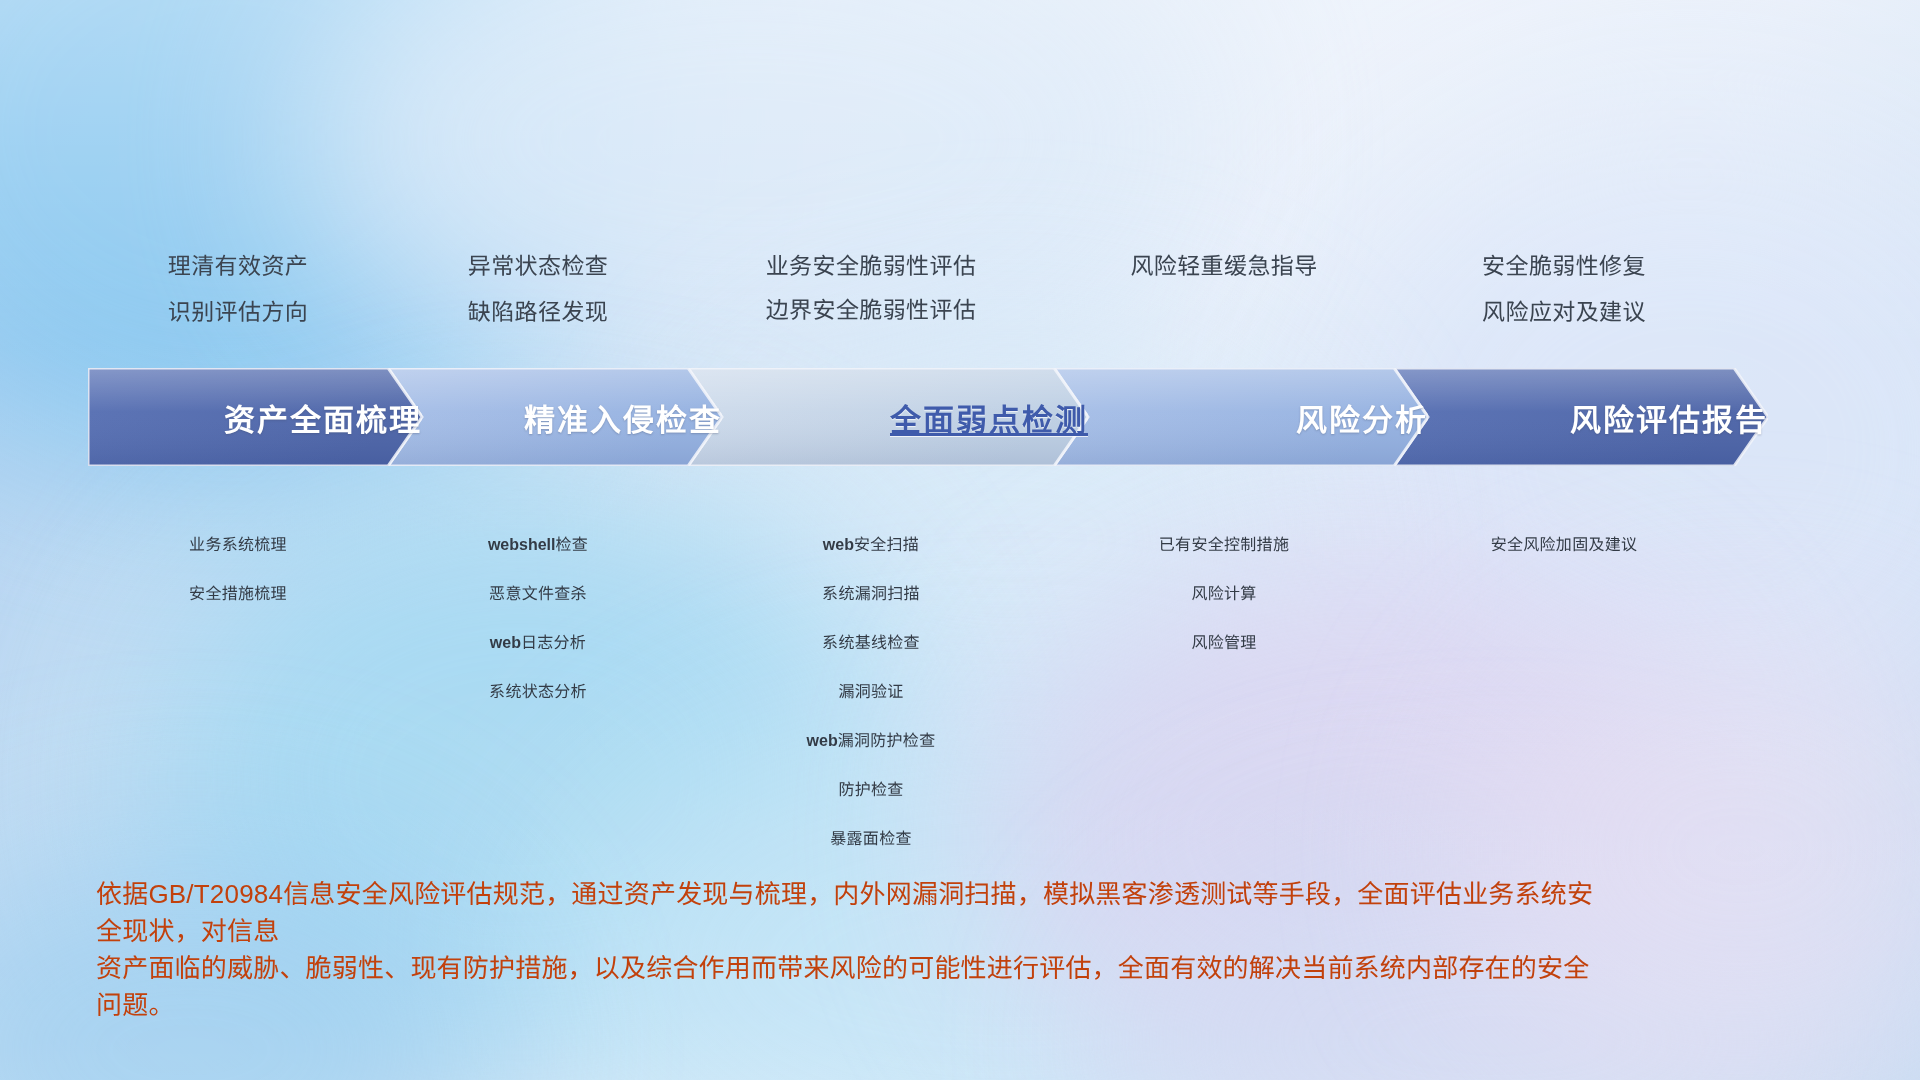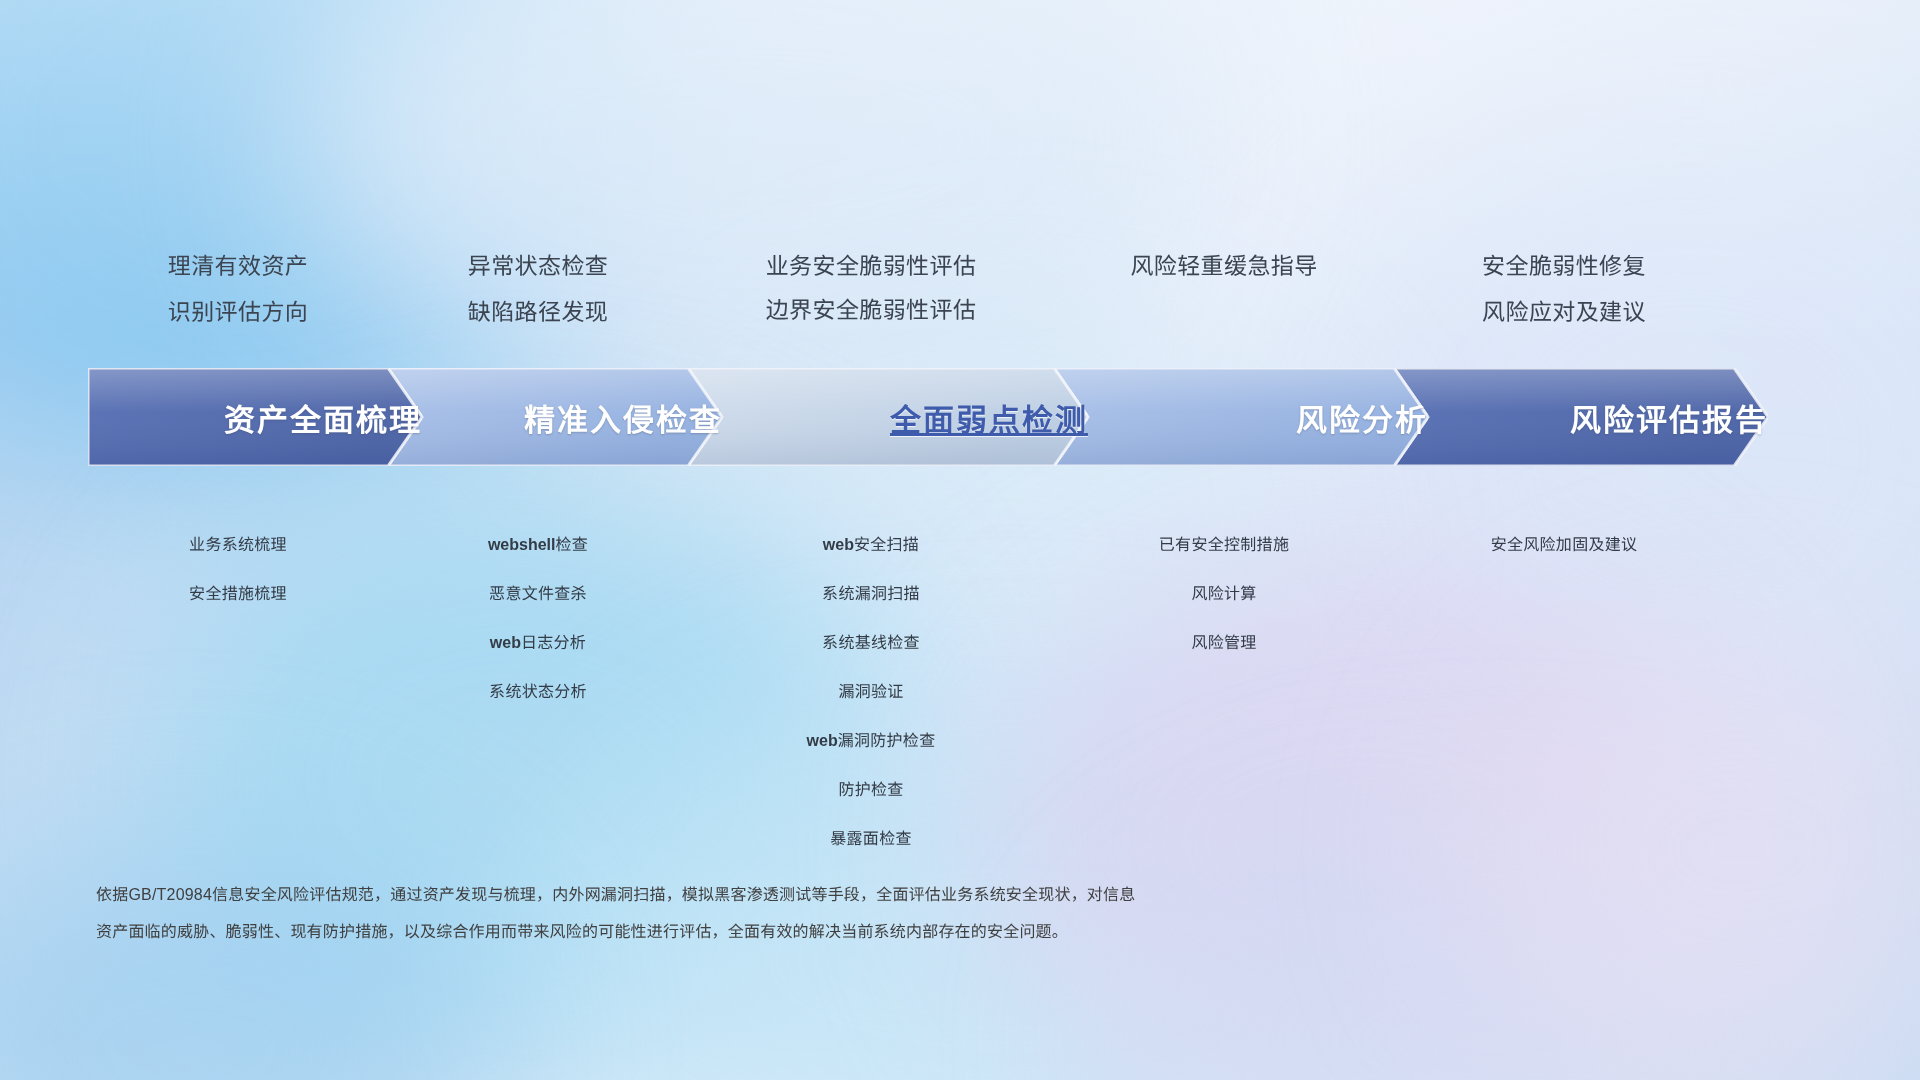--- a/index.html
+++ b/index.html
@@ -133,23 +133,23 @@
     font-weight: bold;
     letter-spacing: 0;
   }
 
   
   .footer {
     position: absolute;
     left: 96px;
     top: 876px;
     width: 1500px;
-    font-size: 16px;
+    font-size: 26px;
     line-height: 37px;
-    color: #404040;
+    color: #c2410c;
     letter-spacing: .2px;
   }
   .footer p { margin: 0; }
 </style>
 </head>
 <body>
 
 <div id="stage">
 
   <div class="bg-layer bg-base"></div>

